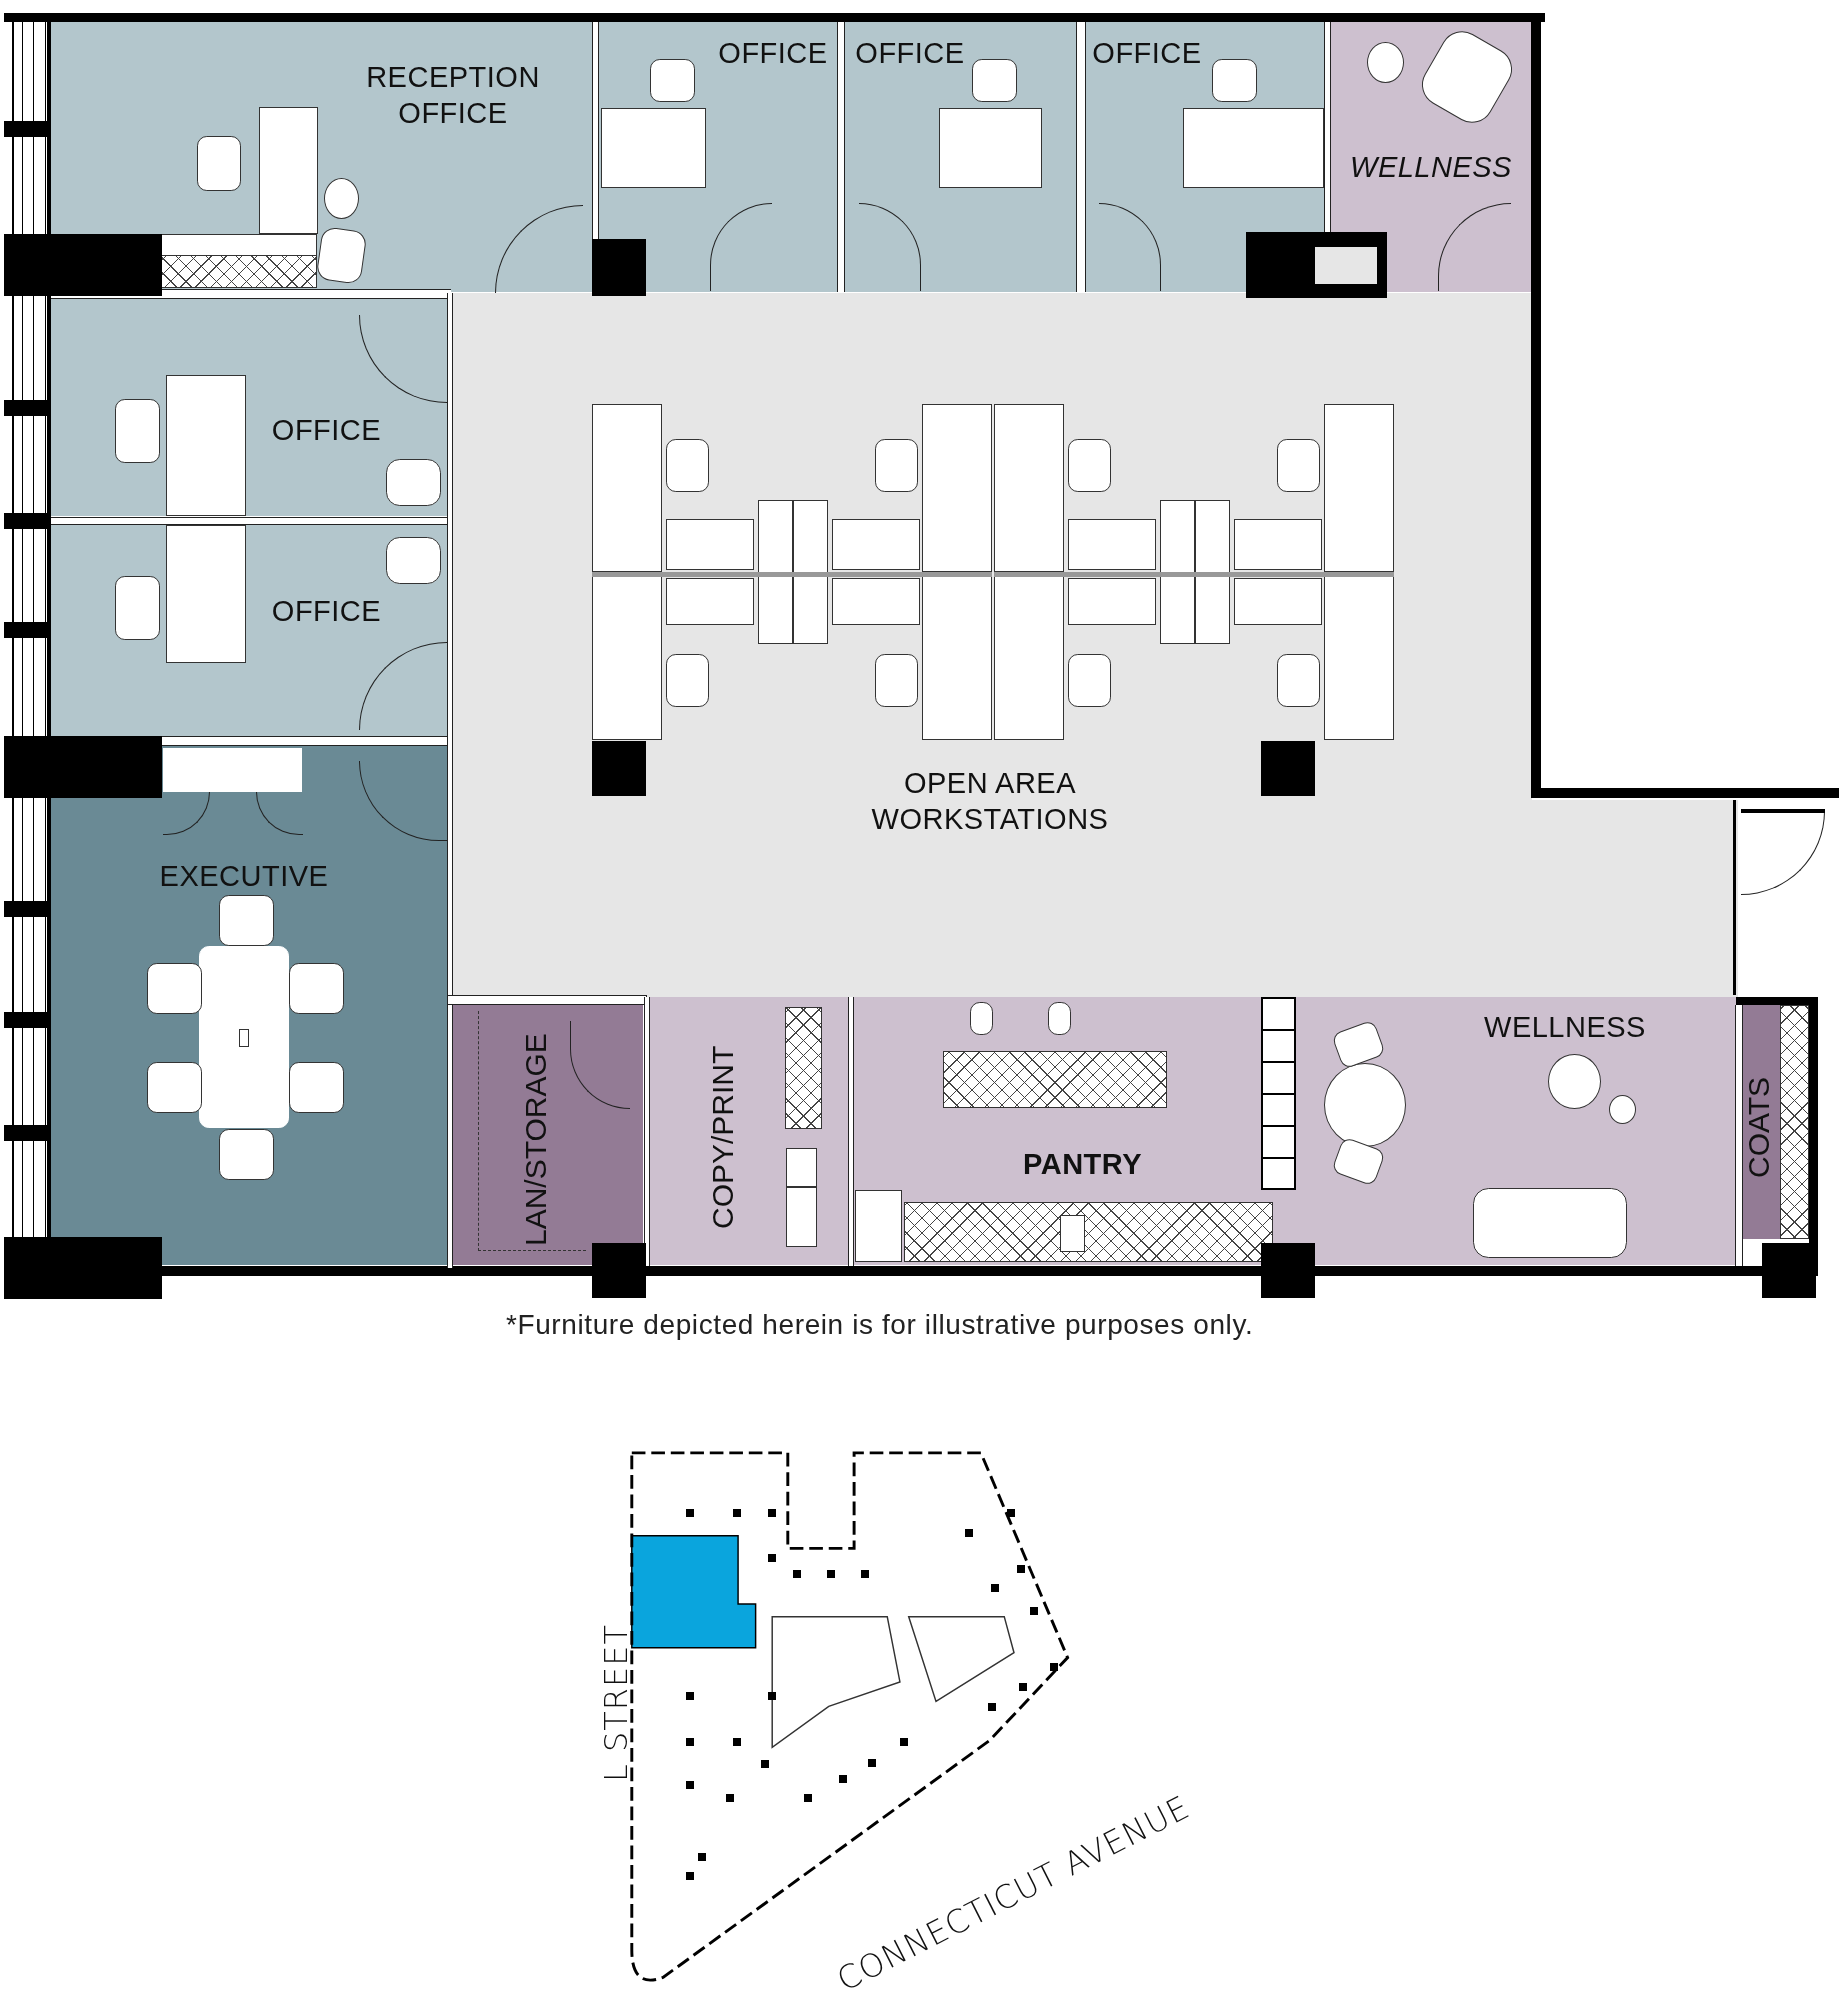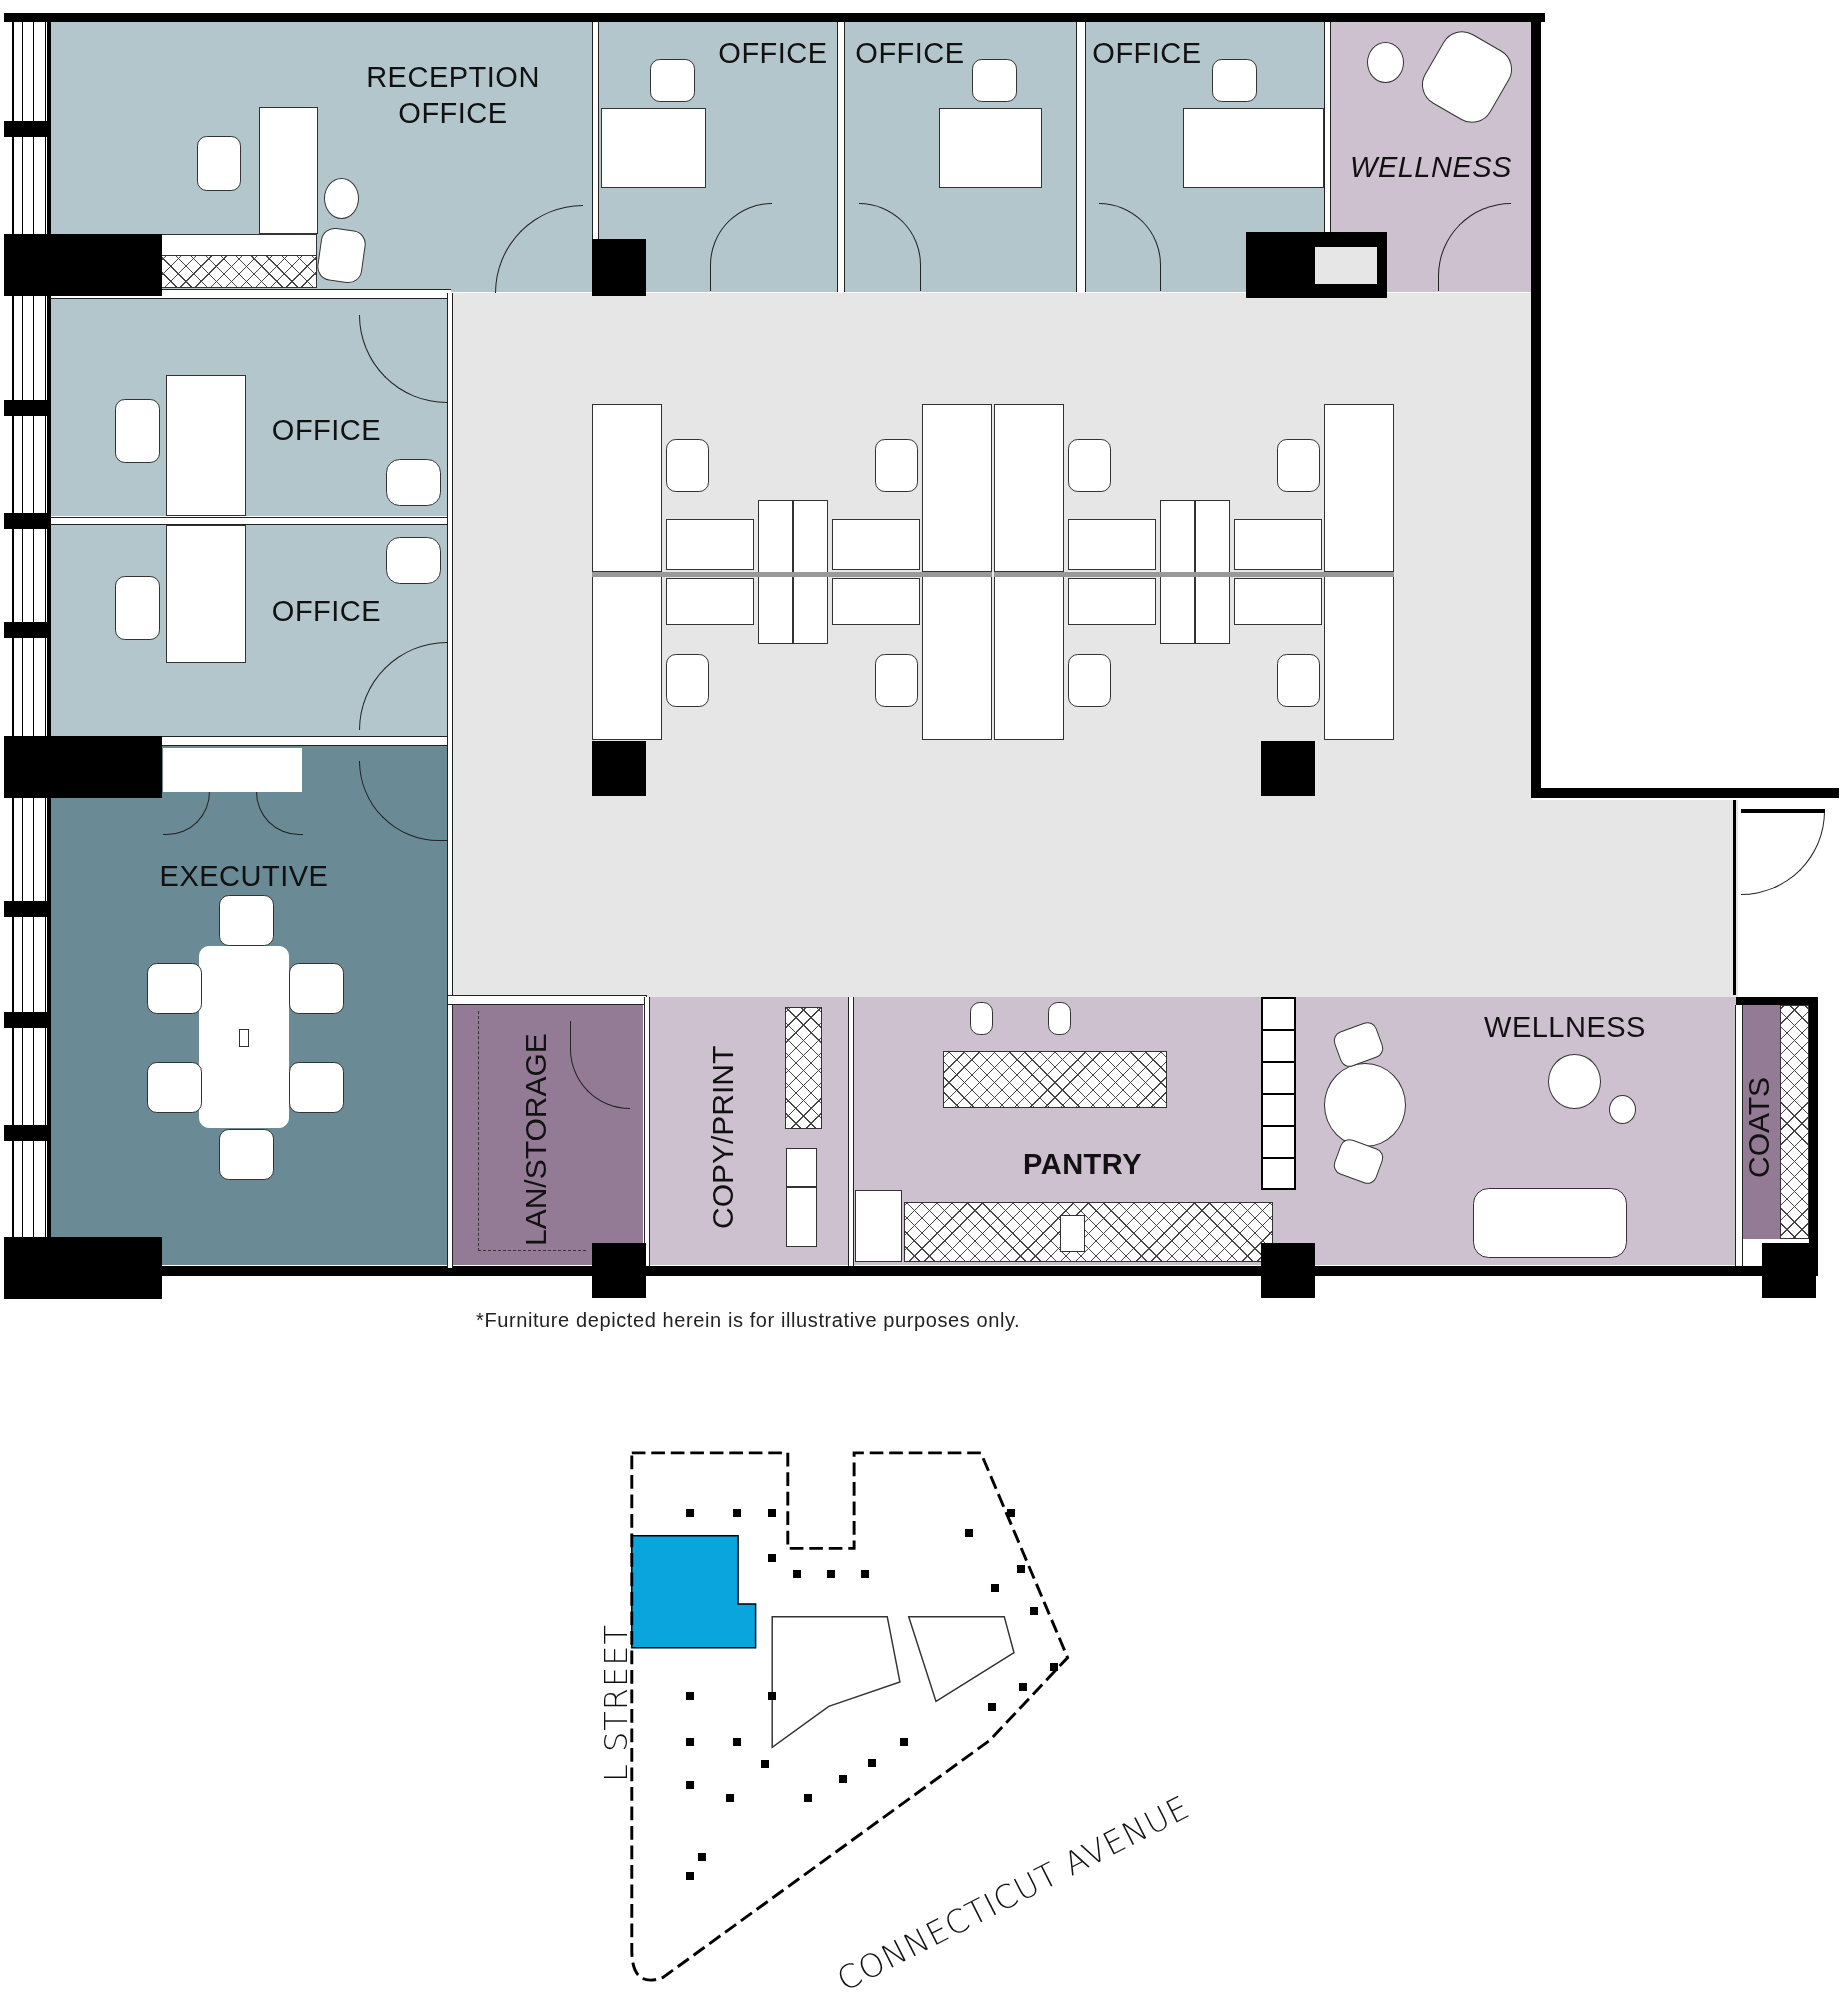--- a/index.html
+++ b/index.html
@@ -9,21 +9,21 @@
   .label { position:absolute; font-family:"Liberation Sans", sans-serif; font-size:29px; color:#111; text-align:center; line-height:36px; letter-spacing:0.5px; white-space:nowrap; }
   .vlabel { position:absolute; font-family:"Liberation Sans", sans-serif; font-size:30px; color:#111; white-space:nowrap; transform:rotate(-90deg); transform-origin:left top; }
   .wall { position:absolute; background:#000; }
   .col { position:absolute; background:#000; }
   .furn { position:absolute; background:#fff; border:1.5px solid #333; box-sizing:border-box; }
   .hatch { background-color:#fff;
     background-image: repeating-linear-gradient(45deg, transparent 0 9.8px, #444 9.8px 10.7px), repeating-linear-gradient(-45deg, transparent 0 9.8px, #444 9.8px 10.7px); }
   .chair { position:absolute; background:#fff; border:1.5px solid #333; border-radius:9.8px; box-sizing:border-box; }
   .round { position:absolute; background:#fff; border:1.5px solid #333; border-radius:50%; box-sizing:border-box; }
   .door { position:absolute; border:1.3px solid #222; box-sizing:border-box; }
-  .disclaimer { position:absolute; font-family:"Liberation Sans", sans-serif; font-size:20px; color:#222; white-space:nowrap; letter-spacing:0.6px; }
+  .disclaimer { position:absolute; font-family:"Liberation Sans", sans-serif; font-size:28px; color:#222; white-space:nowrap; letter-spacing:0.6px;margin-left:30px; }
   .street { position:absolute; font-family:"DejaVu Sans", sans-serif; font-size:32px; color:#111; white-space:nowrap; letter-spacing:1px; font-weight:300; }
   .dot { position:absolute; width:7.8px; height:7.8px; background:#000; }
 </style>
 </head>
 <body>
 
 <div class="abs" style="left:0;top:0;width:1845px;height:1287px;">
 
   <div class="room" style="left:449px;top:293px;width:1083px;height:704px;background:#e6e6e6;"></div>
   <div class="room" style="left:1531px;top:800px;width:207px;height:197px;background:#e6e6e6;"></div>
@@ -125,20 +125,24 @@
     <div class="furn" style="left:74px;top:174px;width:88px;height:47px;"></div>
     <div class="furn" style="left:240px;top:115px;width:88px;height:51px;"></div>
     <div class="furn" style="left:240px;top:174px;width:88px;height:47px;"></div>
     <div class="furn" style="left:166px;top:96px;width:35px;height:144px;"></div>
     <div class="furn" style="left:201px;top:96px;width:35px;height:144px;"></div>
     <div class="abs" style="left:0;top:168px;width:400px;height:4.9px;background:#999;"></div>
     <div class="chair" style="left:74px;top:35px;width:43px;height:53px;"></div>
     <div class="chair" style="left:283px;top:35px;width:43px;height:53px;"></div>
     <div class="chair" style="left:74px;top:250px;width:43px;height:53px;"></div>
     <div class="chair" style="left:283px;top:250px;width:43px;height:53px;"></div>
+  </div>
+  <div class="label" style="left:834px;top:765px;width:312px;">
+    <div>OPEN AREA</div>
+    <div>WORKSTATIONS</div>
   </div>
 
   <div class="room" style="left:453px;top:1005px;width:190px;height:260px;background:#937b95;">
     <div class="abs" style="left:25px;top:5.9px;width:107px;height:239px;border:1.5px dashed #333;border-right:none;border-top:none;"></div>
     <div class="door" style="left:117px;top:15.6px;width:60px;height:88px;border-radius:0 0 60px 0;border-top:none;border-left:none;transform:scaleX(-1);"></div>
   </div>
   <div class="vlabel" style="left:519px;top:1246px;">LAN/STORAGE</div>
 
   <div class="room" style="left:648px;top:997px;width:203px;height:268px;background:#cdc0cf;">
     <div class="furn hatch" style="left:137px;top:9.8px;width:37px;height:122px;"></div>

